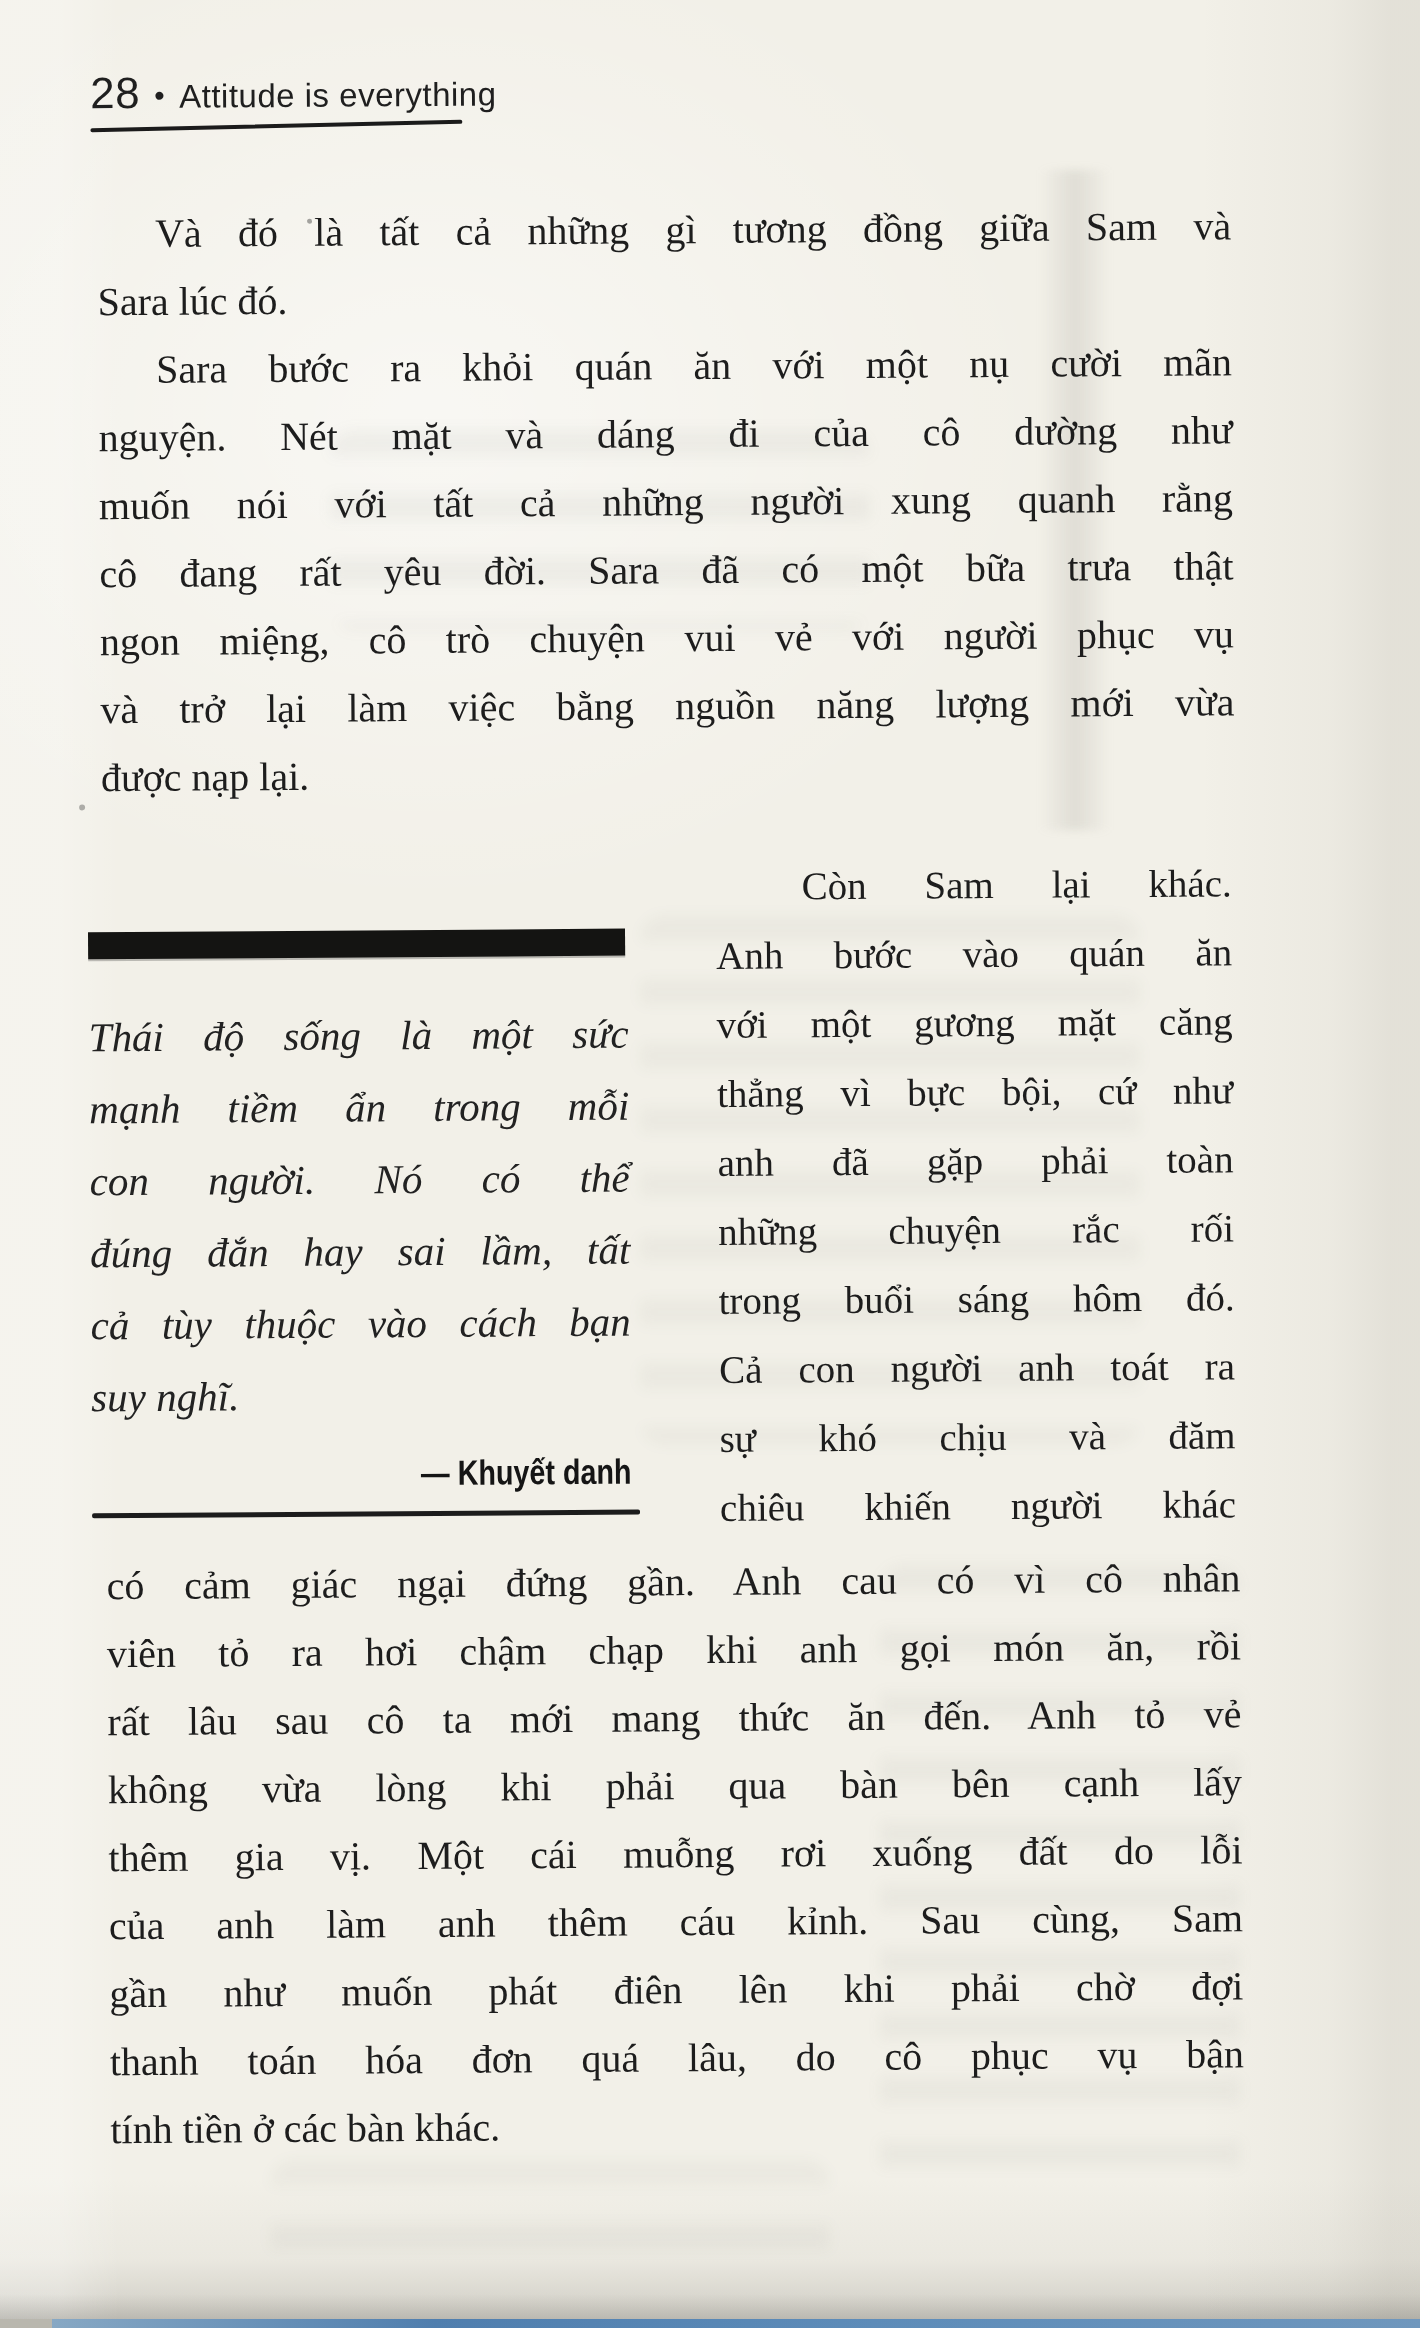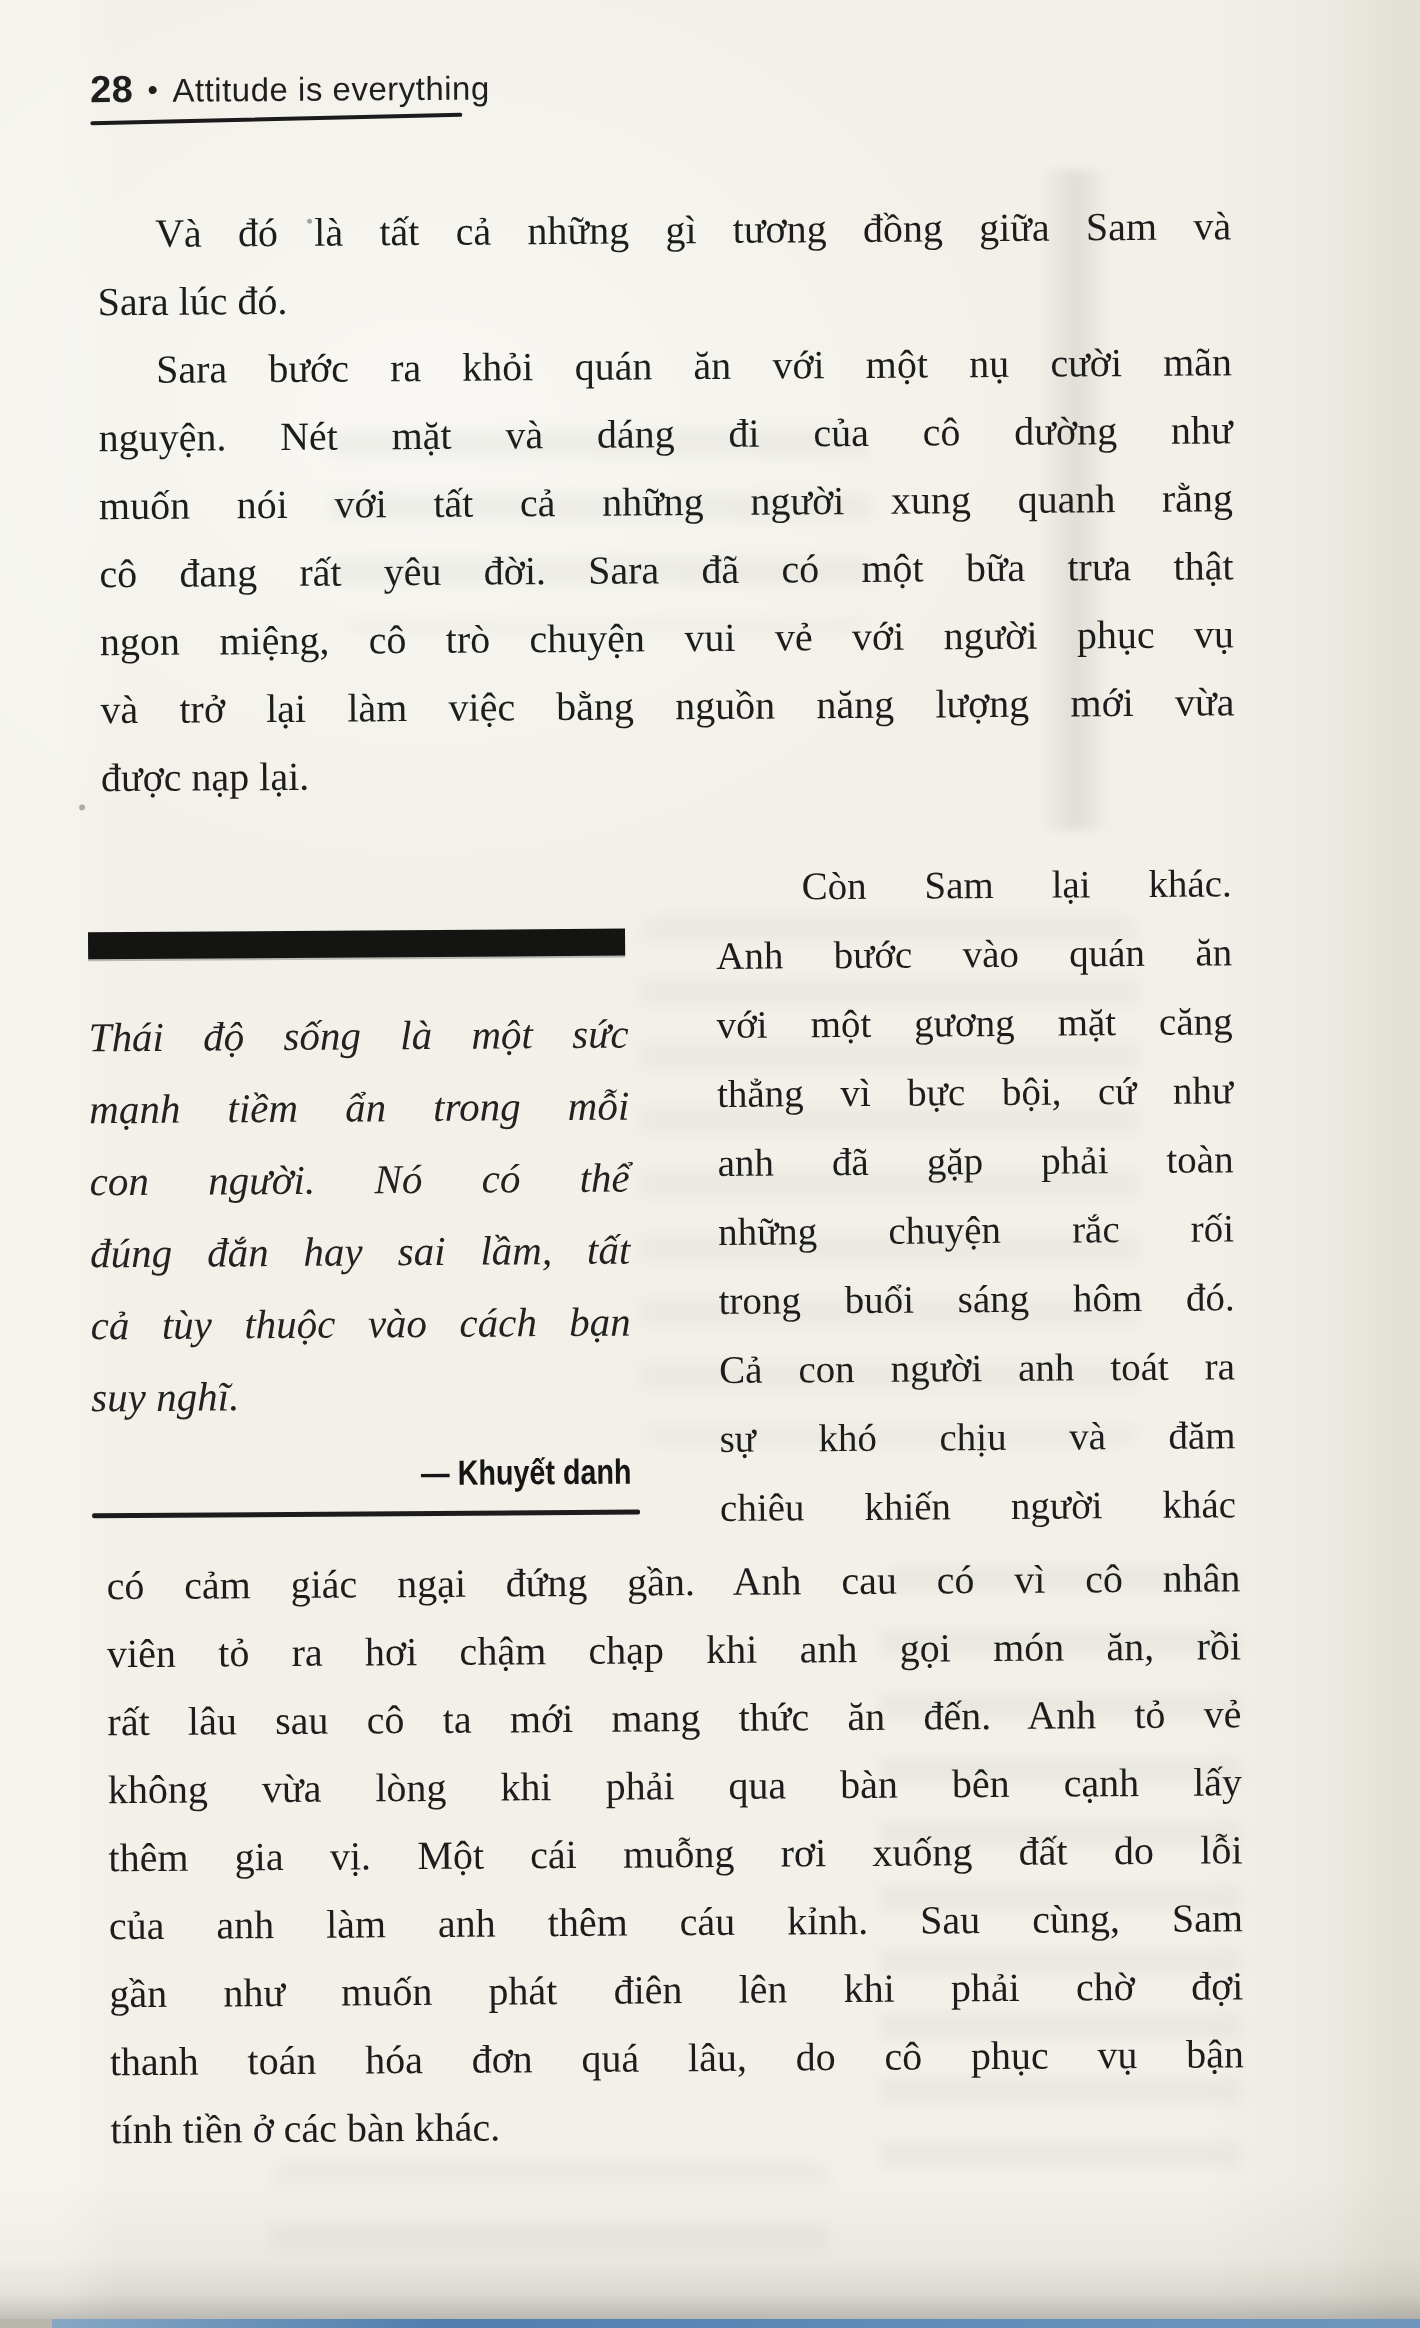--- a/index.html
+++ b/index.html
@@ -15,21 +15,21 @@
       linear-gradient(0deg, rgba(110,108,98,0.18) 0 34px, rgba(110,108,98,0.06) 70px, rgba(110,108,98,0) 150px),
       #f2f0e8;
     font-family:"Liberation Serif", serif;
     color:#1d1d1d;
   }
   .content { position:absolute; inset:0; transform:rotate(-0.4deg); transform-origin:50% 40%; }
 
   
   .header { position:absolute; top:64px; left:96px; font-family:"Liberation Sans", sans-serif; color:#1f1f1f; }
   .header-line { display:flex; align-items:baseline; gap:14px; letter-spacing:0.5px; }
-  .page-num { font-size:38px; font-weight:700; }
+  .page-num { font-size:44px; font-weight:400; }
   .bullet { font-size:30px; position:relative; top:-2px; }
   .book-title { font-size:33px; font-weight:400; }
   .header-rule { width:372px; height:4px; background:#1b1b1b; margin-top:7px; transform:rotate(-0.9deg); border-radius:2px; }
 
   
   .tline { text-align:justify; text-align-last:justify; }
   .tline.last { text-align-last:left; }
 
   .body-block { position:absolute; left:102px; width:1134px; font-size:40px; line-height:68px; }
   .intro { top:196px; }

